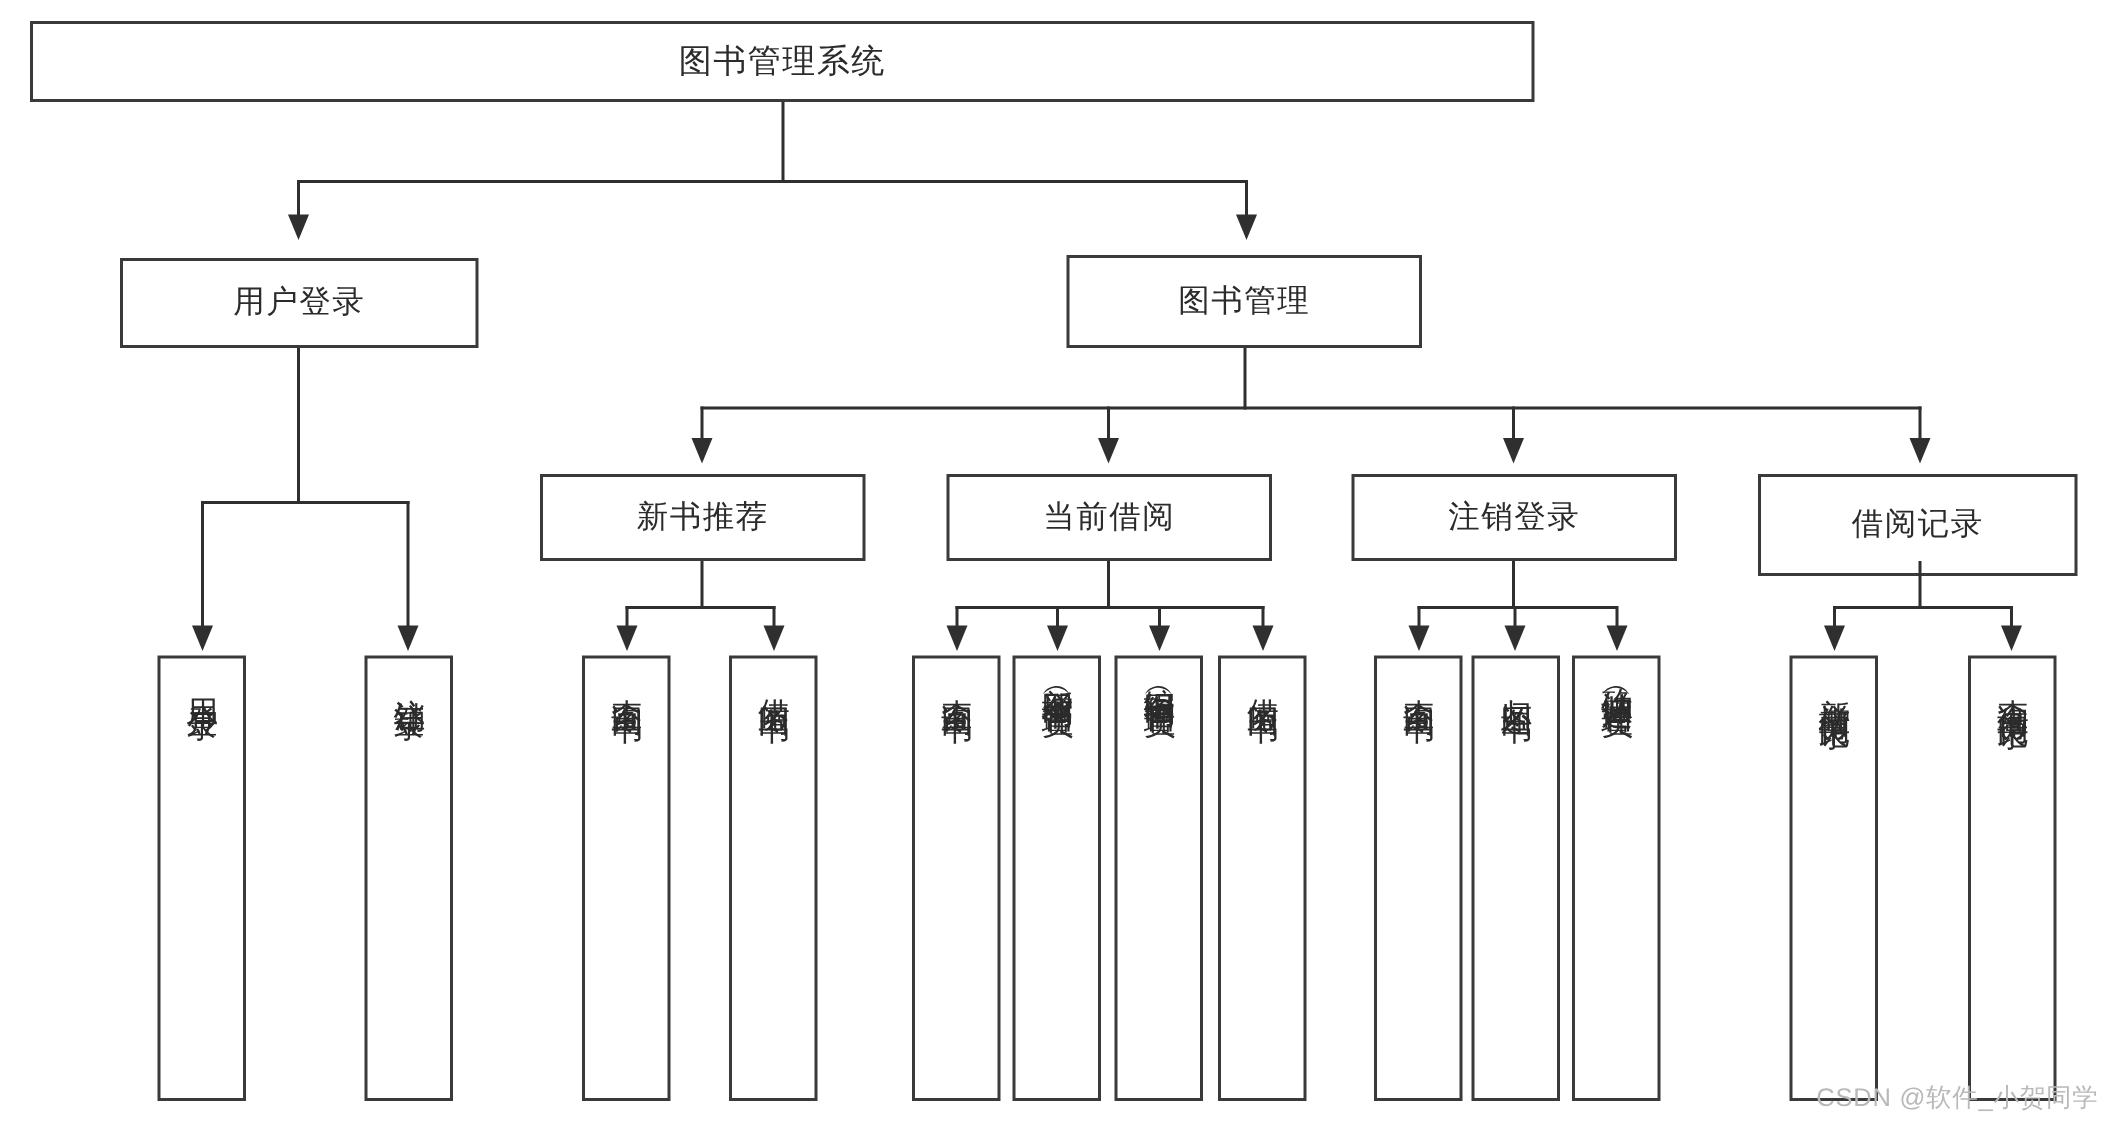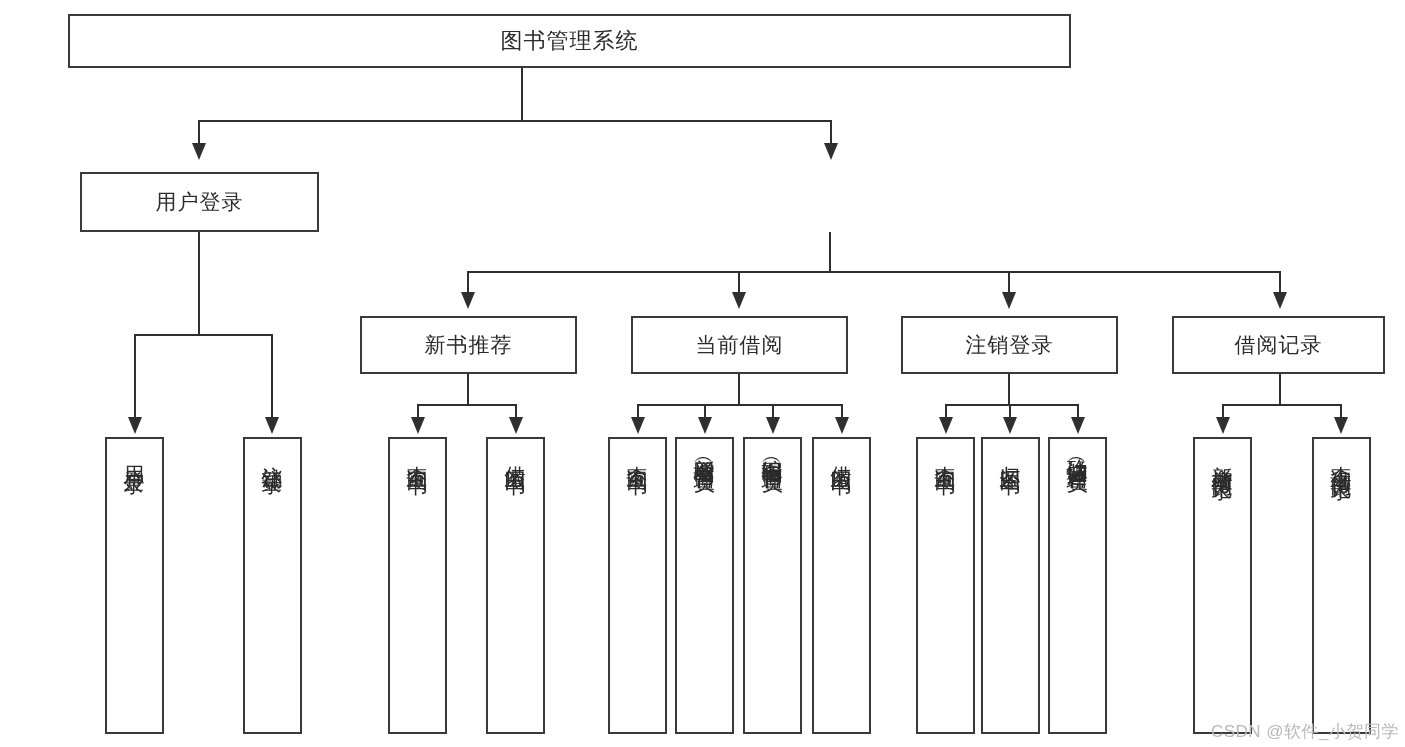--- a/index.html
+++ b/index.html
@@ -25,21 +25,20 @@
     justify-content:center;
     color:#2b2b2b;
     line-height:1.18;
   }
   .node.h{
     font-size:21px;
     letter-spacing:1px;
   }
   .node.root{
     font-size:22px;
-    margin-left:48px;
   }
   
   .node.v{
     font-size:21px;
     letter-spacing:2px;
     align-items:flex-start;
     justify-content:center;
     padding-top:10px;
   }
   .node.v .vtext{
@@ -90,20 +89,23 @@
   <div class="ln lnv" style="left:521px;top:68px;width:2px;height:53px;"></div>
 
   <div class="ln lnh" style="left:198px;top:120px;width:634px;height:2px;"></div>
   <div class="ln lnv" style="left:198px;top:120px;width:2px;height:24px;"></div>
   <div class="ln lnv" style="left:830px;top:120px;width:2px;height:24px;"></div>
   <div class="arrow" style="left:192px;top:143px;"></div>
   <div class="arrow" style="left:824px;top:143px;"></div>
 
   <div class="node h" style="left:80px;top:172px;width:239px;height:60px;">
     <span>用户登录</span>
+  </div>
+  <div class="node h" style="left:711px;top:170px;width:237px;height:62px;">
+    <span>图书管理</span>
   </div>
 
   <div class="ln lnv" style="left:198px;top:232px;width:2px;height:104px;"></div>
   <div class="ln lnh" style="left:134px;top:334px;width:139px;height:2px;"></div>
   <div class="ln lnv" style="left:134px;top:334px;width:2px;height:84px;"></div>
   <div class="ln lnv" style="left:271px;top:334px;width:2px;height:84px;"></div>
   <div class="arrow" style="left:128px;top:417px;"></div>
   <div class="arrow" style="left:265px;top:417px;"></div>
 
   <div class="ln lnv" style="left:829px;top:232px;width:2px;height:41px;"></div>
@@ -119,21 +121,21 @@
 
   <div class="node h" style="left:360px;top:316px;width:217px;height:58px;text-align:right;">
     <span>新书推荐</span>
   </div>
   <div class="node h" style="left:631px;top:316px;width:217px;height:58px;">
     <span>当前借阅</span>
   </div>
   <div class="node h" style="left:901px;top:316px;width:217px;height:58px;">
     <span>注销登录</span>
   </div>
-  <div class="node h" style="left:1172px;top:316px;width:213px;height:58px;">
+  <div class="node h" style="left:1172px;top:316px;width:213px;height:68px;">
     <span>借阅记录</span>
   </div>
 
   <div class="ln lnv" style="left:467px;top:374px;width:2px;height:32px;"></div>
   <div class="ln lnh" style="left:417px;top:404px;width:100px;height:2px;"></div>
   <div class="ln lnv" style="left:417px;top:404px;width:2px;height:14px;"></div>
   <div class="ln lnv" style="left:515px;top:404px;width:2px;height:14px;"></div>
   <div class="arrow" style="left:411px;top:417px;"></div>
   <div class="arrow" style="left:509px;top:417px;"></div>
 

